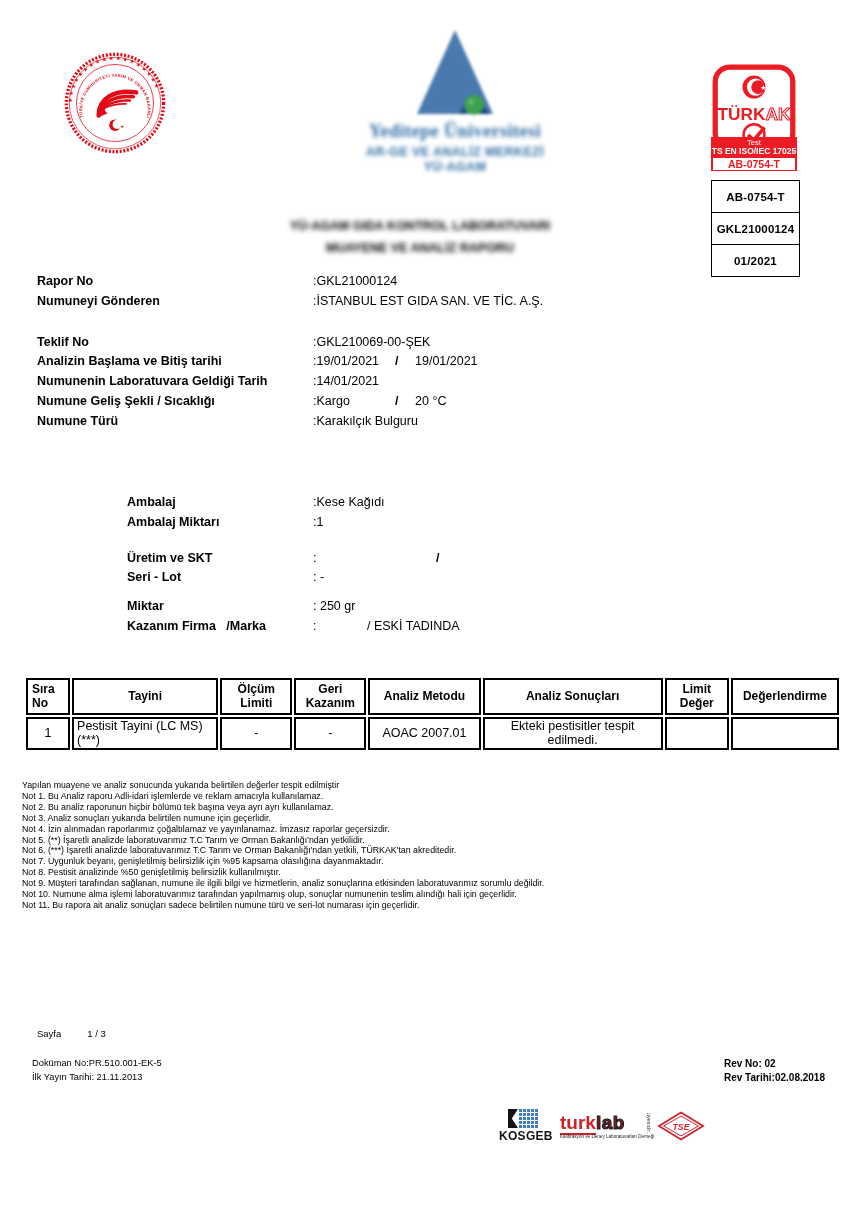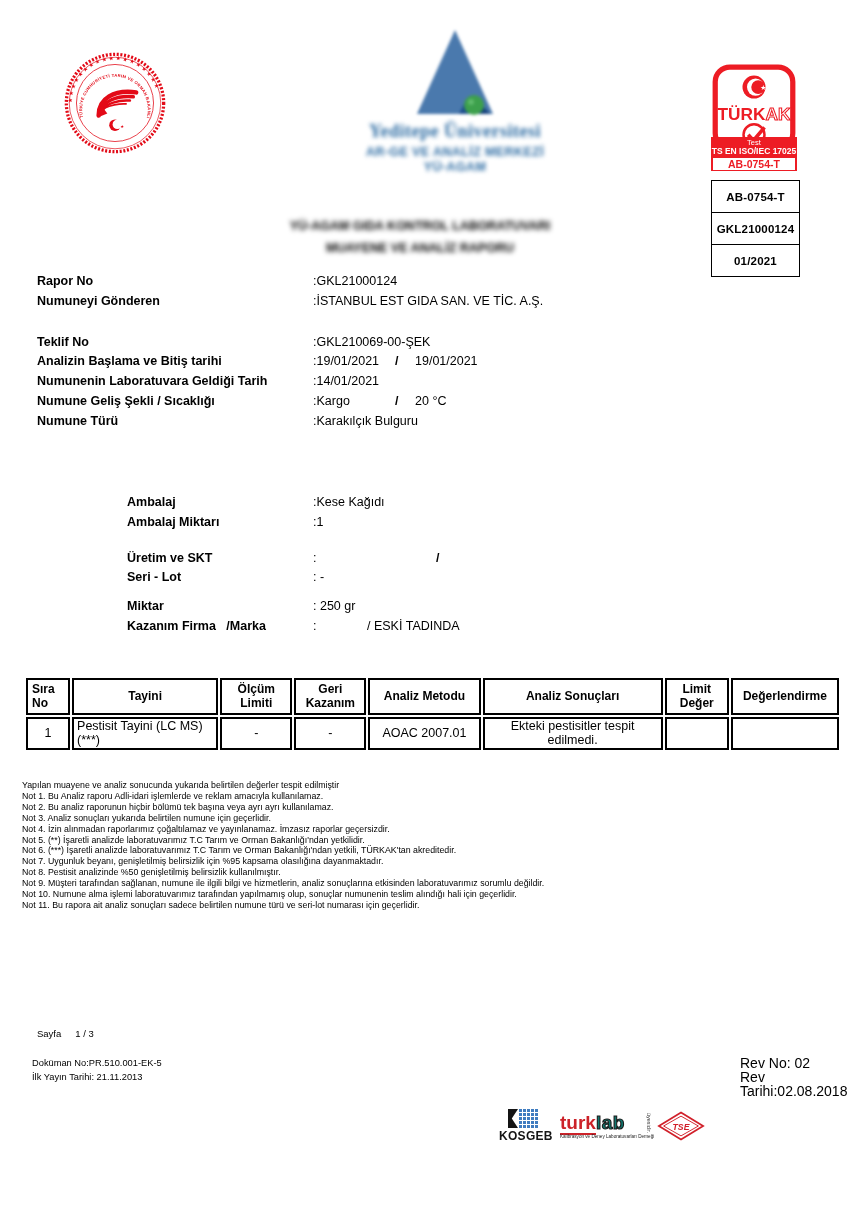--- a/index.html
+++ b/index.html
@@ -50,37 +50,37 @@
   .rtable th{font-size:12px;font-weight:bold;text-align:center;height:37px;vertical-align:middle;line-height:13.5px;}
   .rtable th.c0{text-align:left;padding-left:4px;}
   .rtable td{font-size:12.5px;height:32px;text-align:center;vertical-align:middle;line-height:13.5px;}
   .rtable td.c1{text-align:left;vertical-align:top;padding-left:3px;}
 
   
   .notes{position:absolute;left:22px;top:780px;width:620px;font-size:8.8px;line-height:10.9px;color:#000;}
 
   
   .sayfa{position:absolute;left:37px;top:1028px;font-size:9.5px;}
-  .sayfa .pv{margin-left:14px;}
+  .sayfa .pv{margin-left:26px;}
   .docinfo{position:absolute;left:32px;top:1057px;font-size:9.3px;line-height:13.8px;}
-  .revinfo{position:absolute;left:740px;top:1057px;font-size:14px;line-height:13.8px;}
+  .revinfo{position:absolute;left:724px;top:1057px;font-size:10px;line-height:13.8px;font-weight:bold;}
 
   
   .partners{position:absolute;left:499px;top:1106px;height:40px;display:flex;align-items:center;gap:13px;}
   .kosgeb{width:48px;text-align:center;}
   .kicon{display:flex;gap:1px;height:19px;justify-content:center;}
   .kk{width:10px;height:19px;background:#141414;clip-path:polygon(0 0,100% 0,38% 50%,100% 100%,0 100%);}
   .kgrid{width:19px;height:19px;
          background:repeating-linear-gradient(90deg,rgba(255,255,255,0) 0 3px,#fff 3px 4px),
                     repeating-linear-gradient(0deg,#3f7cc0 0 3px,#fff 3px 4px);}
   .kt{font-size:12px;font-weight:bold;letter-spacing:.3px;color:#141414;margin-top:1px;}
   .turklab{position:relative;width:84px;}
   .tl-main{font-size:19px;font-weight:bold;line-height:19px;white-space:nowrap;}
   .tl-turk{color:#cc2229;border-bottom:2.5px solid #cc2229;}
-  .tl-lab{color:#0f766e;-webkit-text-stroke:1.1px #1a1a1a;letter-spacing:.5px;}
+  .tl-lab{color:#7f1d1d;-webkit-text-stroke:1.1px #1a1a1a;letter-spacing:.5px;}
   .tl-cap{font-size:4.6px;white-space:nowrap;color:#222;margin-top:2px;}
   .tl-side{position:absolute;right:-8px;top:0;font-size:5.5px;writing-mode:vertical-rl;color:#333;}
   .tse svg{display:block;}
 </style>
 </head>
 <body>
 
 <div class="page">
 
   <div class="seal">

